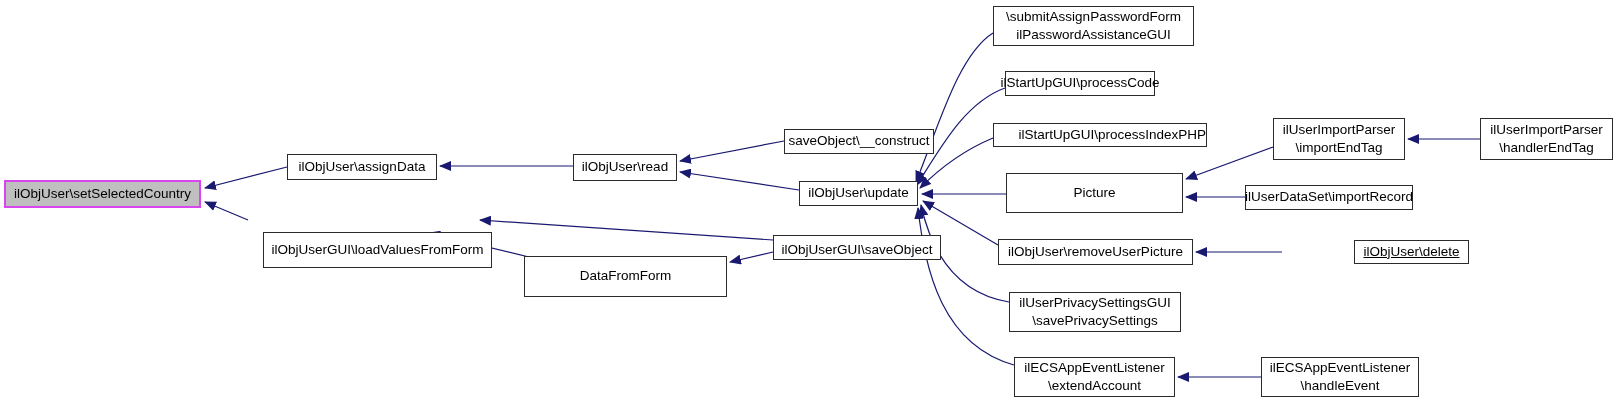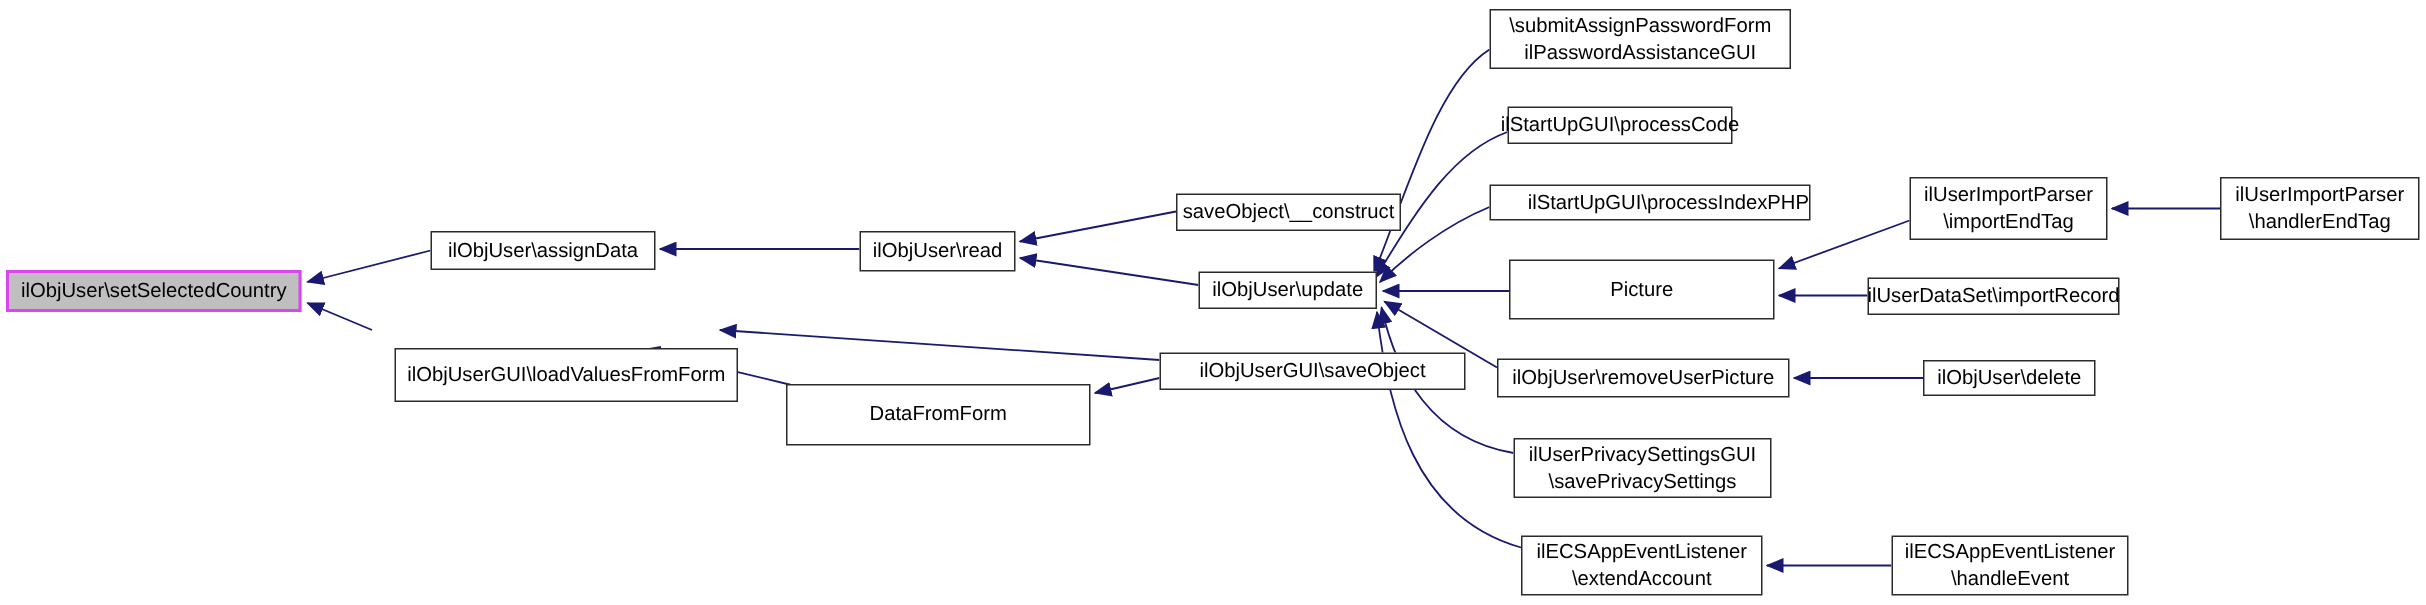--- a/index.html
+++ b/index.html
@@ -85,21 +85,21 @@
       </div>
       <div class="node" style="left: 573px; top: 154px; width: 104px; height: 27px;">
         <span>ilObjUser\read</span>
       </div>
       <div class="node" style="left: 784px; top: 129px; width: 150px; height: 25px;">
         <span>saveObject\__construct</span>
       </div>
       <div class="node" style="left: 799px; top: 181px; width: 119px; height: 25px;">
         <span>ilObjUser\update</span>
       </div>
-      <div class="node" style="left: 773px; top: 235px; width: 204px; height: 25px;">
+      <div class="node" style="left: 773px; top: 235px; width: 168px; height: 25px; justify-content: flex-end;">
         <span>ilObjUserGUI\saveObject</span>
       </div>
       <div class="node" style="left: 524px; top: 256px; width: 203px; height: 41px;">
         <span>DataFromForm</span>
       </div>
       <div class="node" style="left: 993px; top: 6px; width: 201px; height: 40px;">
         <span>\submitAssignPasswordForm</span>
         <span>ilPasswordAssistanceGUI</span>
       </div>
       <div class="node" style="left: 1005px; top: 71px; width: 150px; height: 25px;">
@@ -122,21 +122,21 @@
         <span>ilECSAppEventListener</span>
         <span>\extendAccount</span>
       </div>
       <div class="node" style="left: 1273px; top: 118px; width: 132px; height: 42px;">
         <span>ilUserImportParser</span>
         <span>\importEndTag</span>
       </div>
       <div class="node" style="left: 1245px; top: 185px; width: 168px; height: 25px;">
         <span>ilUserDataSet\importRecord</span>
       </div>
-      <div class="node" style="left: 1282px; top: 240px; width: 115px; height: 24px;">
+      <div class="node" style="left: 1354px; top: 240px; width: 115px; height: 24px; text-decoration: underline;">
         <span>ilObjUser\delete</span>
       </div>
       <div class="node" style="left: 1261px; top: 357px; width: 158px; height: 40px;">
         <span>ilECSAppEventListener</span>
         <span>\handleEvent</span>
       </div>
       <div class="node" style="left: 1480px; top: 118px; width: 133px; height: 42px;">
         <span>ilUserImportParser</span>
         <span>\handlerEndTag</span>
       </div>

